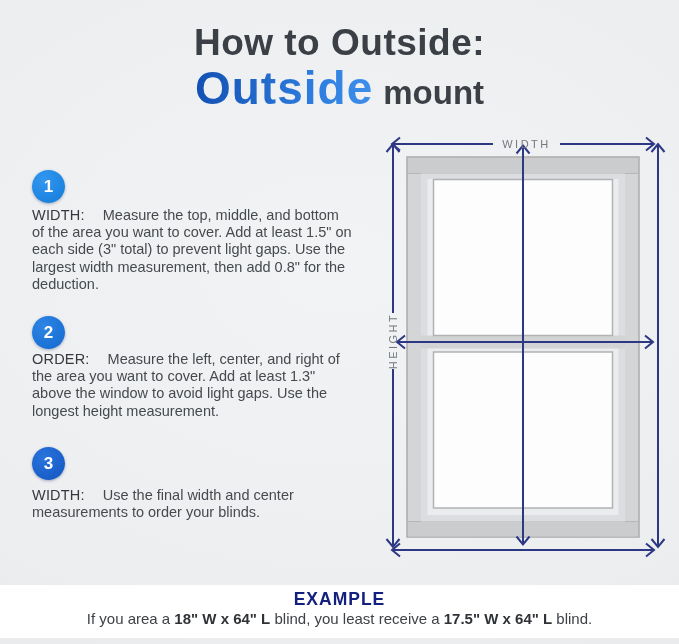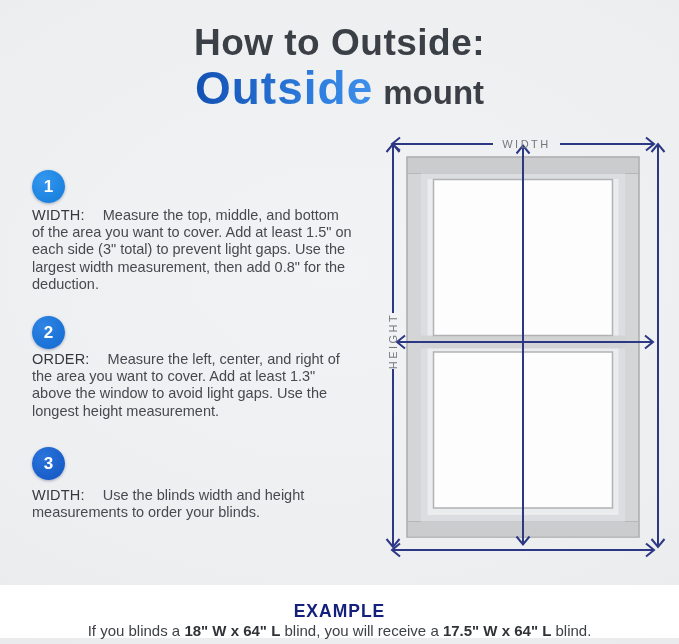--- a/index.html
+++ b/index.html
@@ -41,21 +41,21 @@
   .step-3 .step-body { margin-top:7px; }
   .step-label { font-weight:400; color:#36393e; margin-right:18px; letter-spacing:0.2px; }
 
   
   .diagram { position:absolute; left:380px; top:130px; width:299px; height:460px; }
   .measure-label { font-size:11px; letter-spacing:2.5px; fill:#74787e; }
 
   
   .footer {
     position:absolute; left:0; top:585px; width:679px; height:53px;
-    background:#ffffff; text-align:center; box-sizing:border-box; padding-top:17px;
+    background:#ffffff; text-align:center; box-sizing:border-box; padding-top:5px;
   }
   .example-heading {
     font-size:17.5px; font-weight:700; color:#14207d; letter-spacing:1px; line-height:18px;
   }
   .example-text { margin-top:2px; font-size:15px; line-height:17px; color:#3e4247; }
   .example-text b { color:#2f3337; font-weight:700; }
 </style>
 </head>
 <body>
 
@@ -71,21 +71,21 @@
     <div class="step-body"><span class="step-label">WIDTH:</span><span>Measure the top, middle, and bottom of the area you want to cover. Add at least 1.5" on each side (3" total) to prevent light gaps. Use the largest width measurement, then add 0.8" for the deduction.</span></div>
   </div>
 
   <div class="step step-2">
     <div class="step-num">2</div>
     <div class="step-body"><span class="step-label">ORDER:</span><span>Measure the left, center, and right of the area you want to cover. Add at least 1.3" above the window to avoid light gaps. Use the longest height measurement.</span></div>
   </div>
 
   <div class="step step-3">
     <div class="step-num">3</div>
-    <div class="step-body"><span class="step-label">WIDTH:</span><span>Use the blinds width and height measurements to order your blinds.</span></div>
+    <div class="step-body"><span class="step-label">WIDTH:</span><span>Use the final width and center measurements to order your blinds.</span></div>
   </div>
 
   <svg class="diagram" viewBox="0 0 299 460">
 
     <rect x="27" y="27" width="232" height="380" fill="#d4d5d7" stroke="#aaabad" stroke-width="1.5"></rect>
     <rect x="28" y="28" width="230" height="15.5" fill="#cbccce"></rect>
     <line x1="28" y1="43.5" x2="258" y2="43.5" stroke="#b6b7b9" stroke-width="1"></line>
     <rect x="28" y="391.5" width="230" height="15" fill="#cbccce"></rect>
     <line x1="28" y1="391.5" x2="258" y2="391.5" stroke="#b6b7b9" stroke-width="1"></line>
     <rect x="41" y="43.5" width="204" height="348" fill="#dcdde0"></rect>
@@ -120,16 +120,16 @@
       <path d="M25 205.5 L17 212 L25 218.5"></path>
       <path d="M265 205.5 L273 212 L265 218.5"></path>
     </g>
 
     <text class="measure-label" x="146.5" y="18" text-anchor="middle">WIDTH</text>
     <text class="measure-label" transform="translate(17 211) rotate(-90)" text-anchor="middle">HEIGHT</text>
   </svg>
 
   <div class="footer">
     <div class="example-heading">EXAMPLE</div>
-    <div class="example-text"><span>If you blinds a </span><b>18" W x 64" L</b><span> blind, you will receive a </span><b>17.5" W x 64" L</b><span> blind.</span></div>
+    <div class="example-text"><span>If you area a </span><b>18" W x 64" L</b><span> blind, you least receive a </span><b>17.5" W x 64" L</b><span> blind.</span></div>
   </div>
 
 </div>
 
 </body></html>

